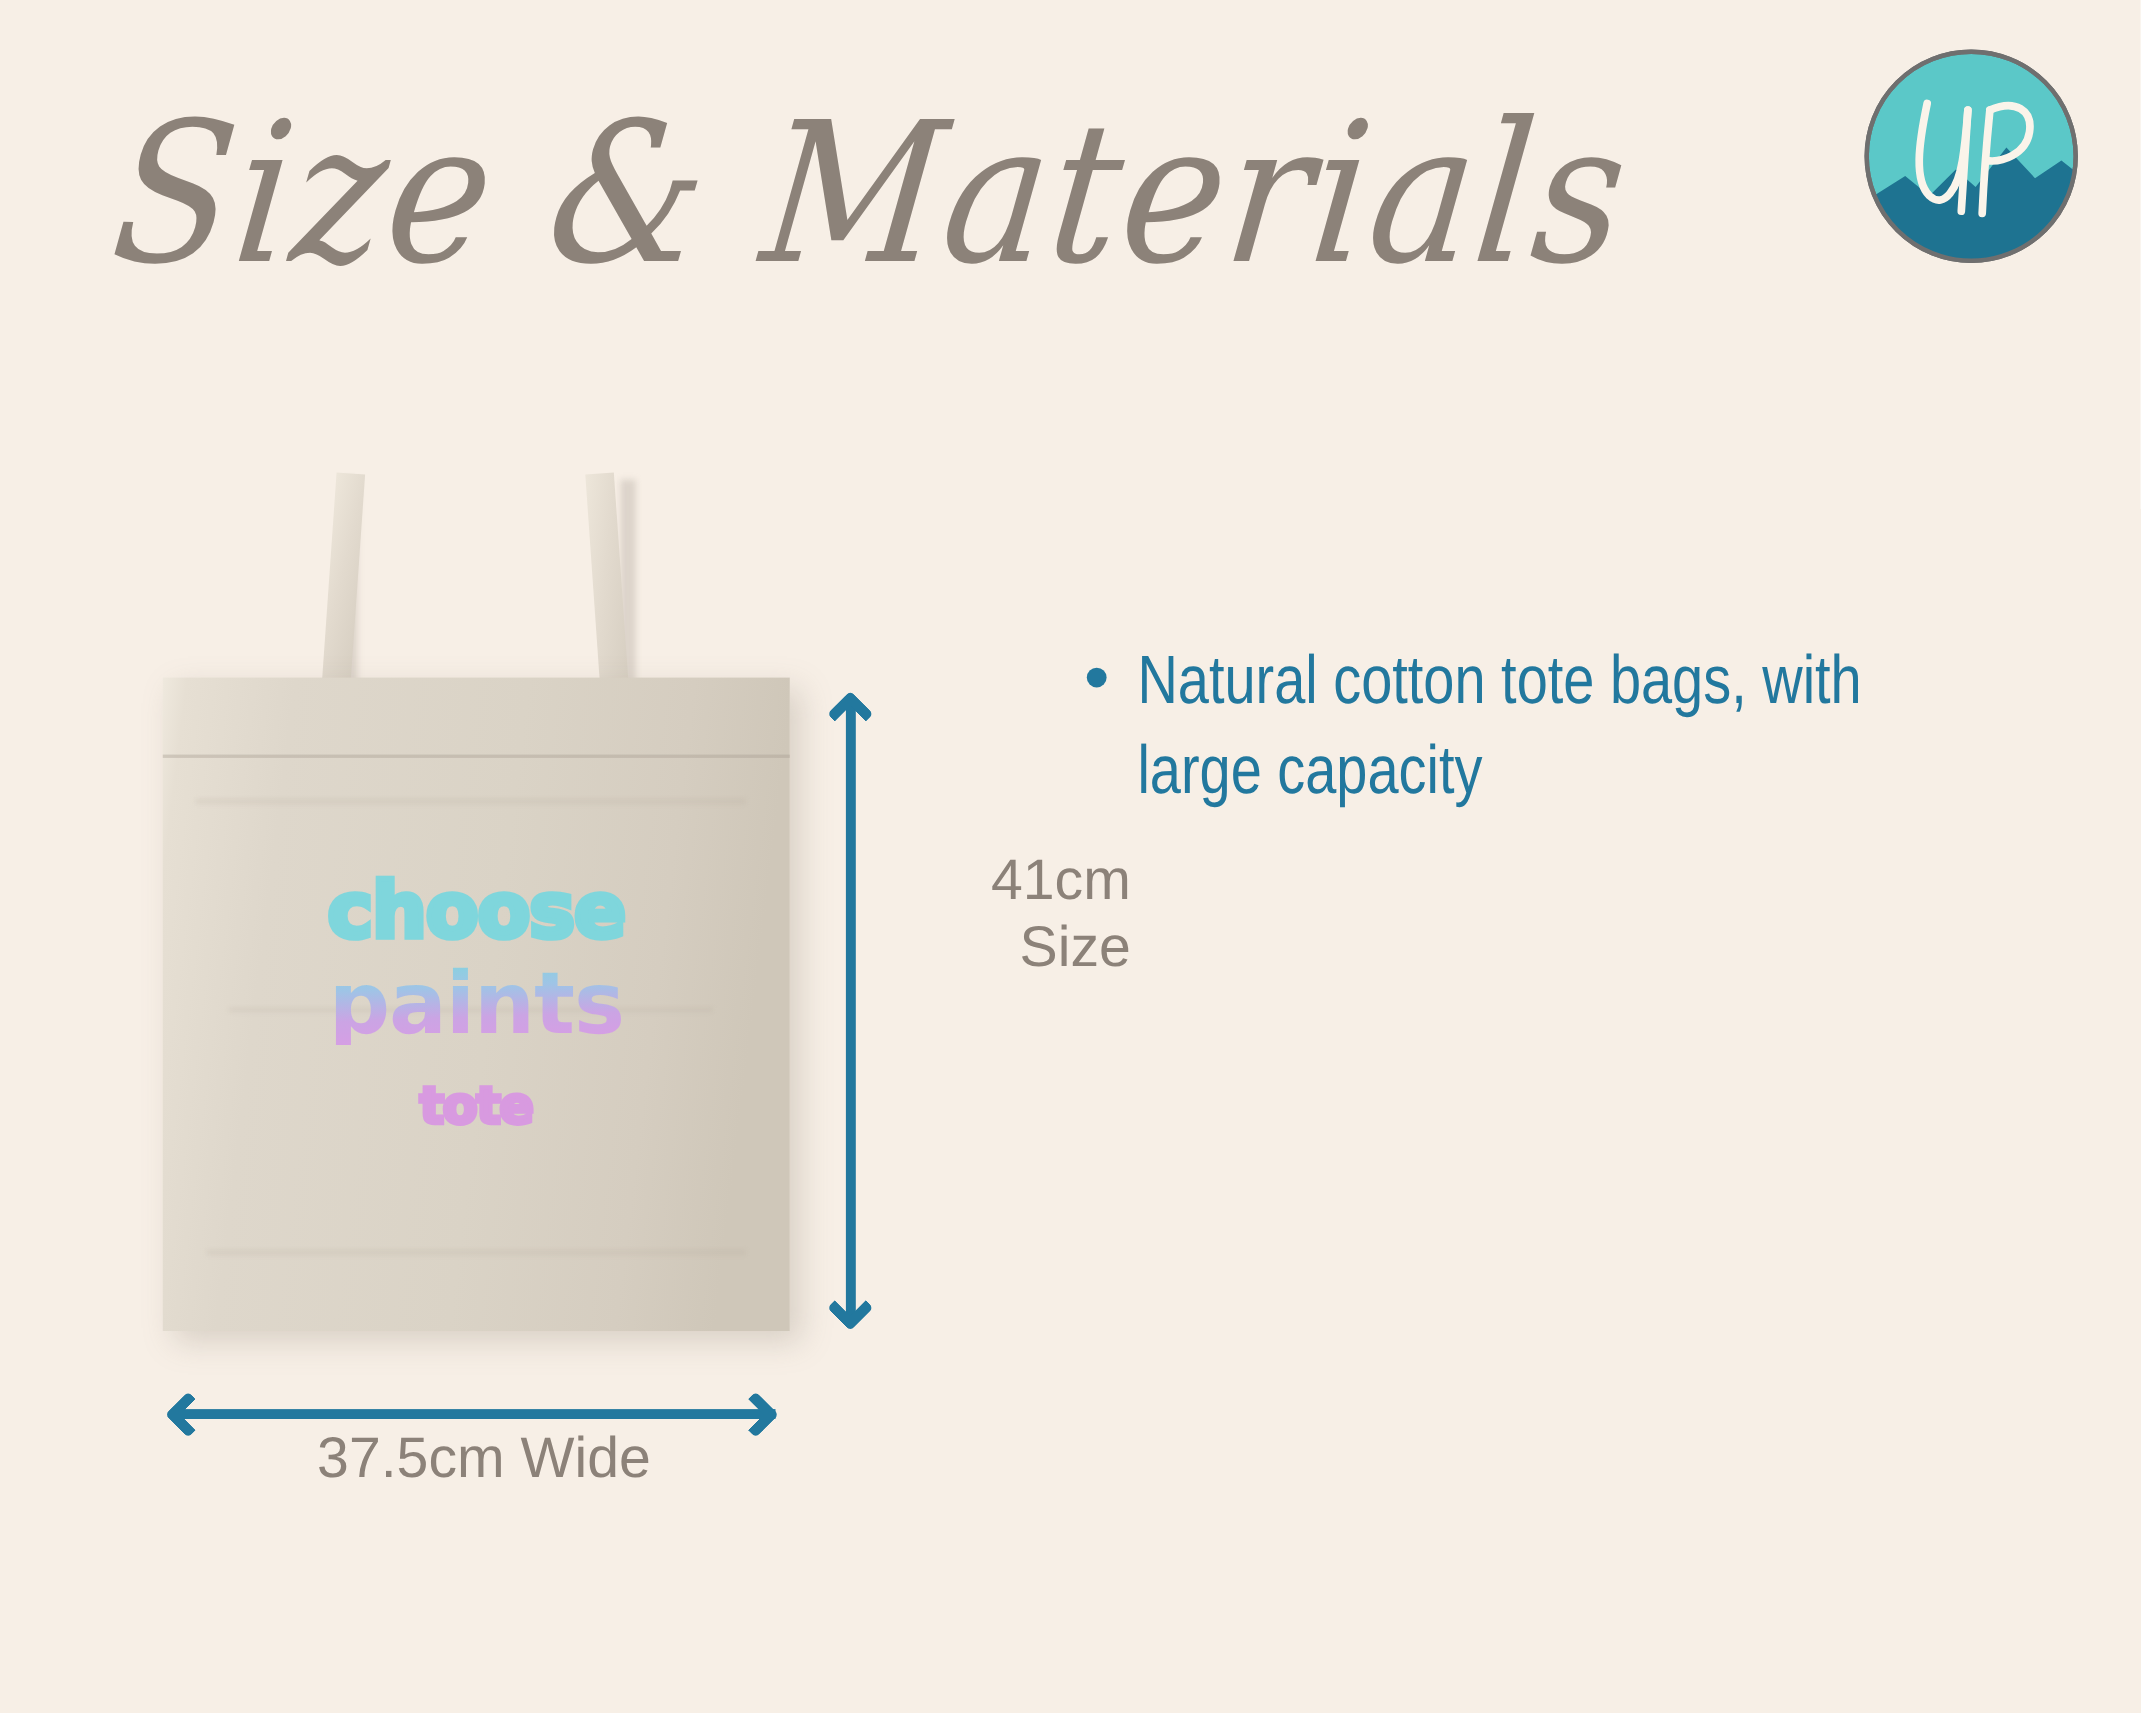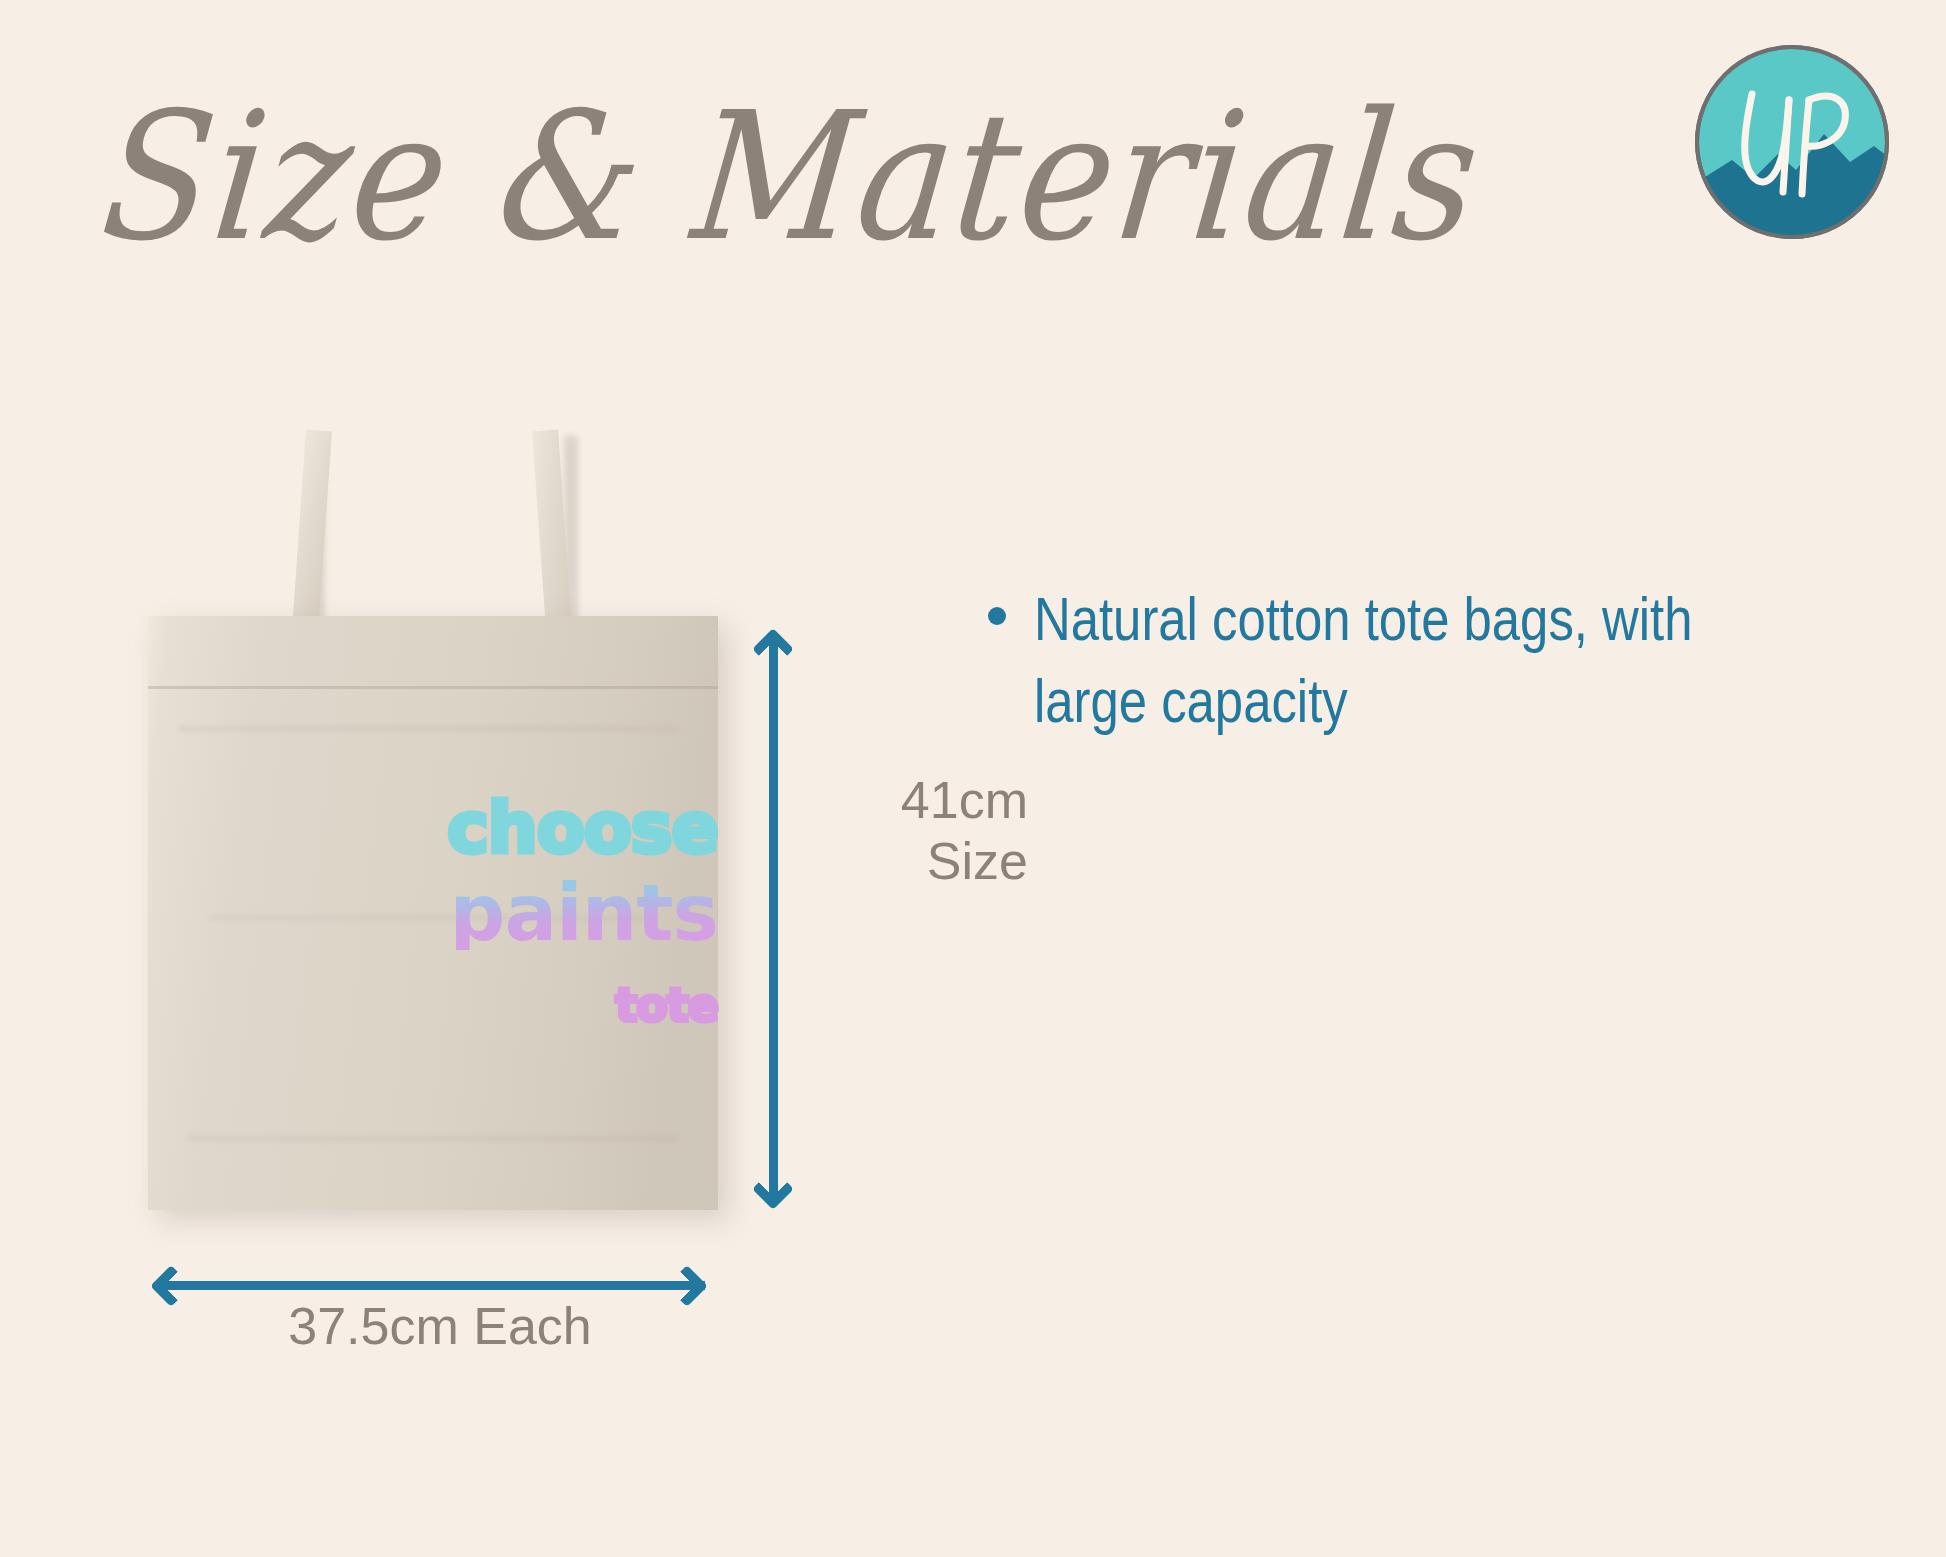--- a/index.html
+++ b/index.html
@@ -80,21 +80,21 @@
     position:absolute;
     background:rgba(172,162,148,0.16);
     filter:blur(2px);
   }
 
   
   #bag-print {
     position:absolute;
     left:0; top:180px;
     width:570px;
-    text-align:right;
+    text-align:center;
     font-family:"DejaVu Sans", sans-serif;
     font-weight:700;
     line-height:0.93;
     letter-spacing:-1px;
   }
   #print-line-1 {
     display:block;
     font-size:70px;
     color:#7FD6DC;
     -webkit-text-stroke:5px #7FD6DC;
@@ -240,21 +240,21 @@
   <div class="chev" style="left:758px; top:634px; transform:rotate(45deg);"></div>
   <div class="chev" style="left:758px; top:1174px; transform:rotate(-135deg);"></div>
   <div id="height-label">
     <div>41cm</div>
     <div>Size</div>
   </div>
 
   <div class="dim-line" id="width-arrow-line"></div>
   <div class="chev" style="left:156px; top:1271px; transform:rotate(-45deg);"></div>
   <div class="chev" style="left:672px; top:1271px; transform:rotate(135deg);"></div>
-  <div id="width-label">37.5cm Each</div>
+  <div id="width-label">37.5cm Wide</div>
 
   <div id="feature-list">
     <div class="feature-item">
       <span class="feature-bullet"></span>
       <span class="feature-text">Natural cotton tote bags, with large capacity</span>
     </div>
   </div>
 
 </div>
 

